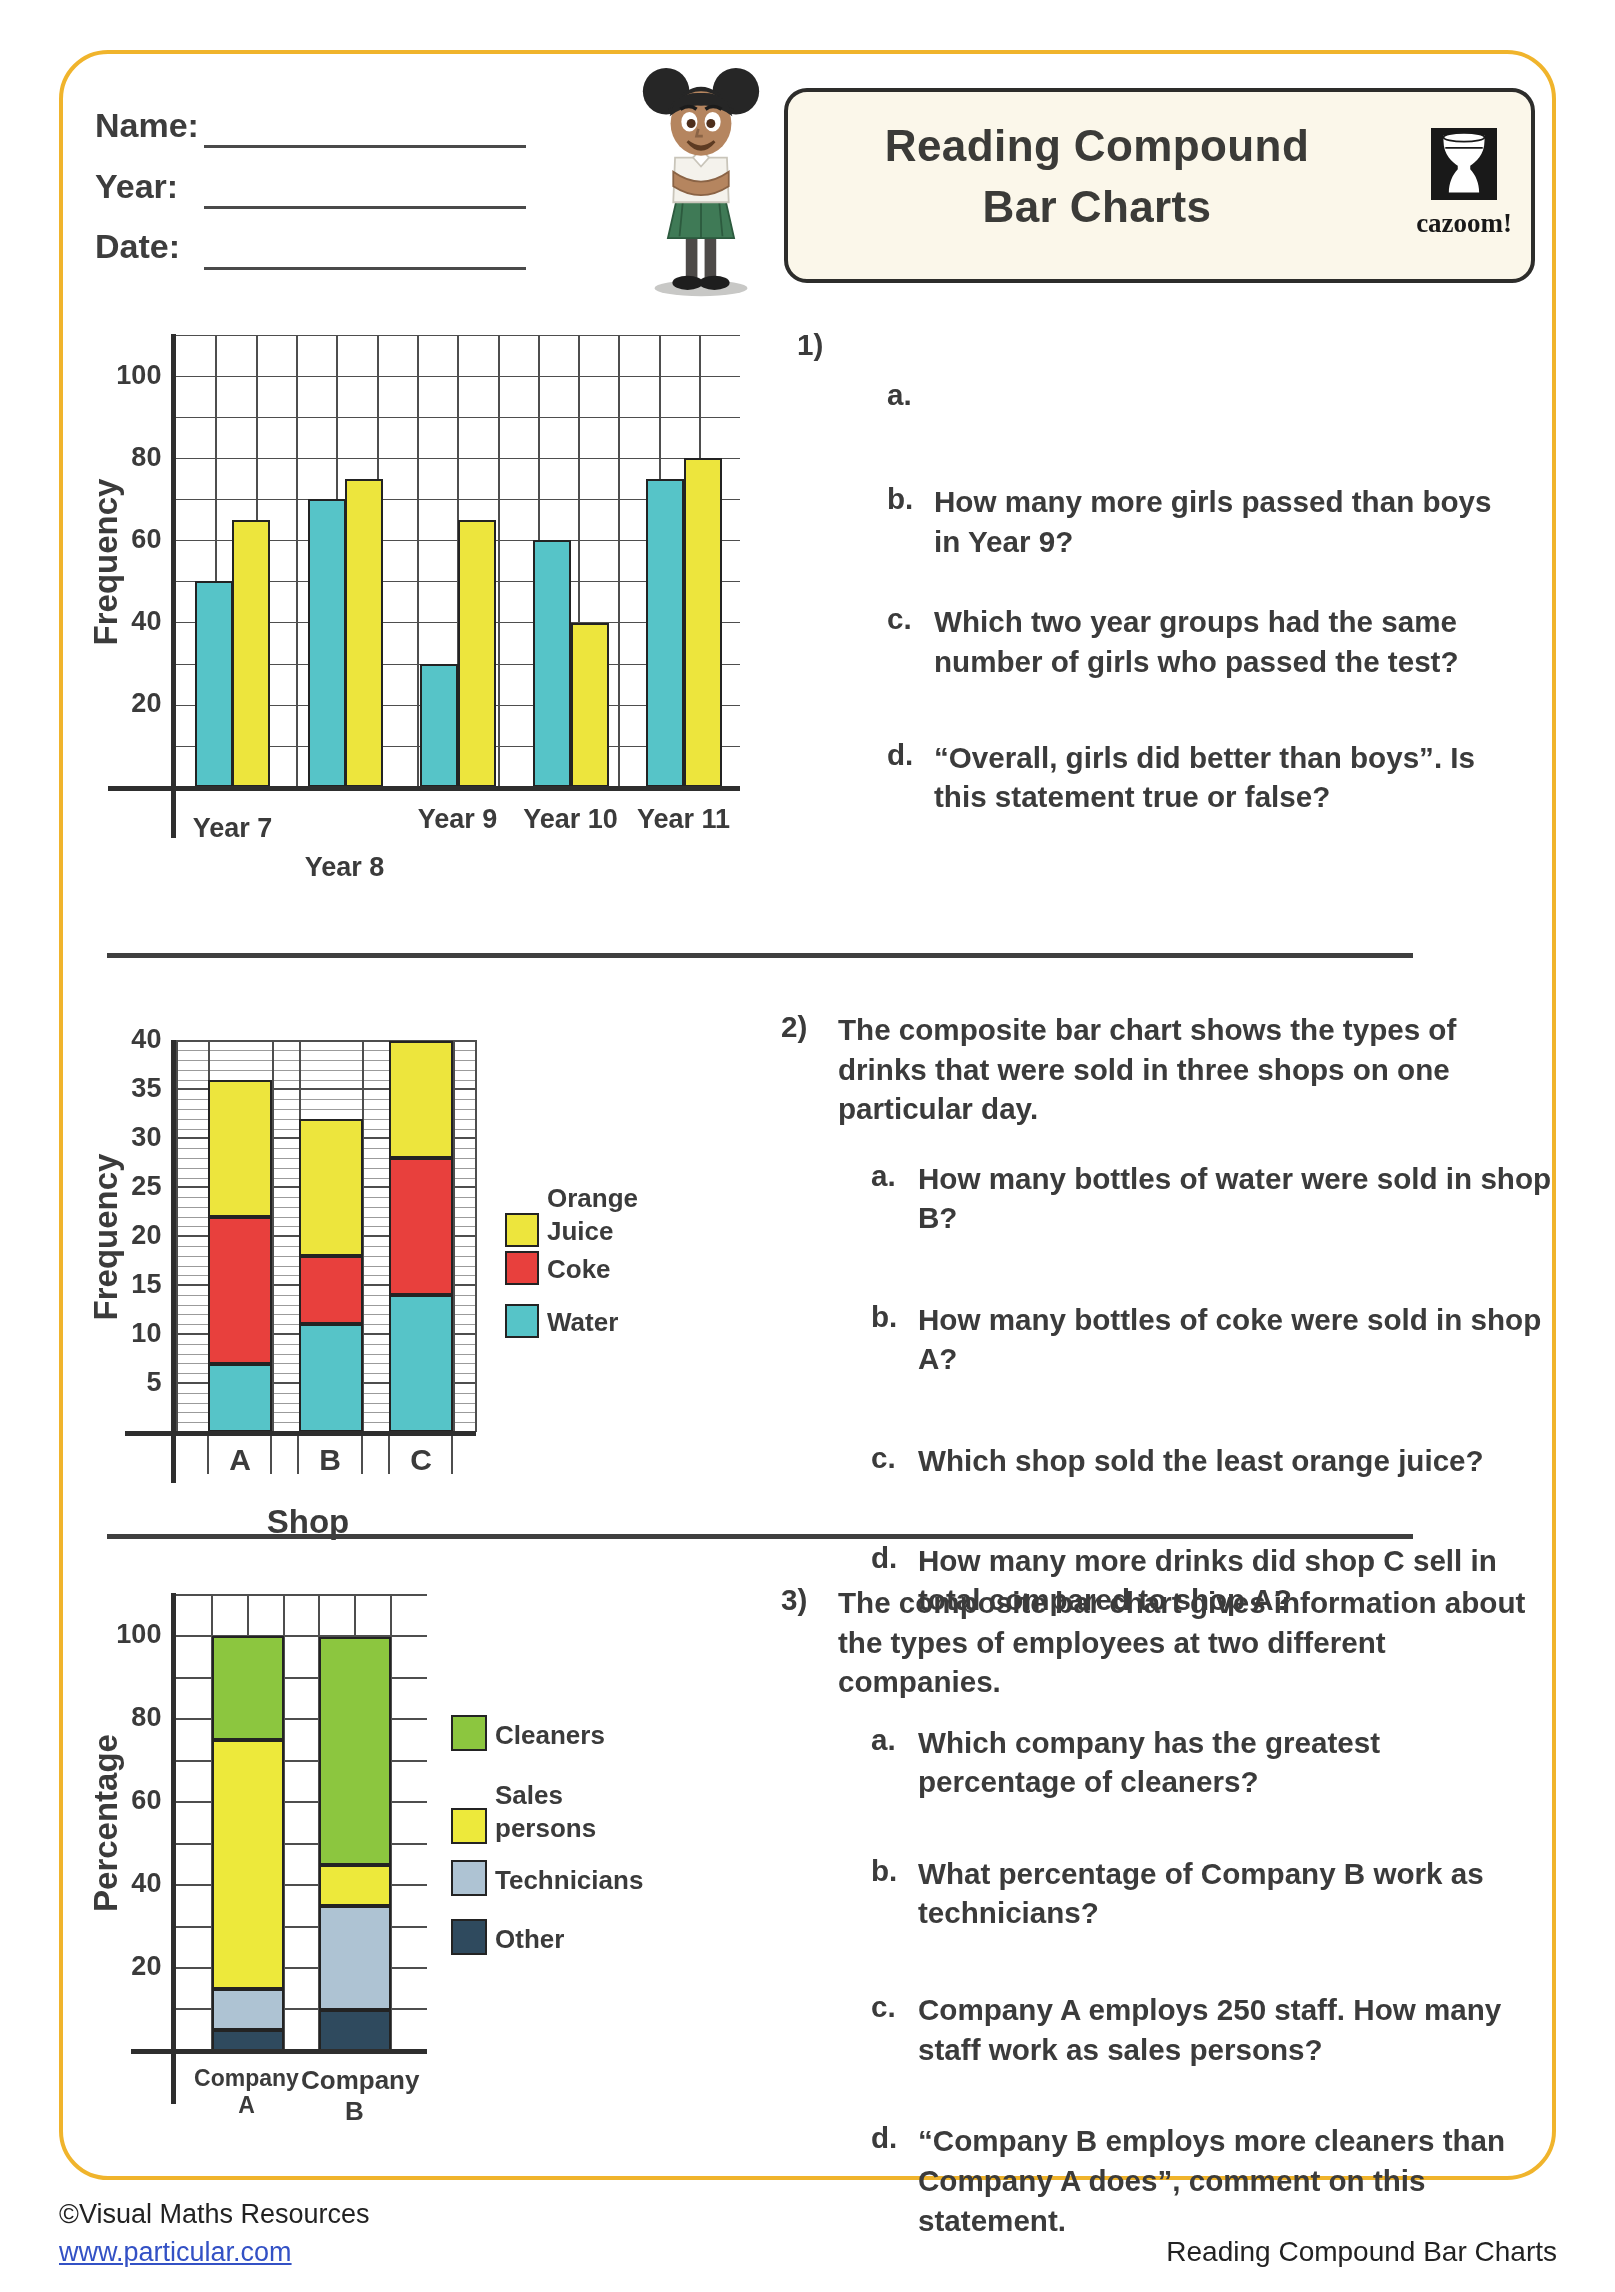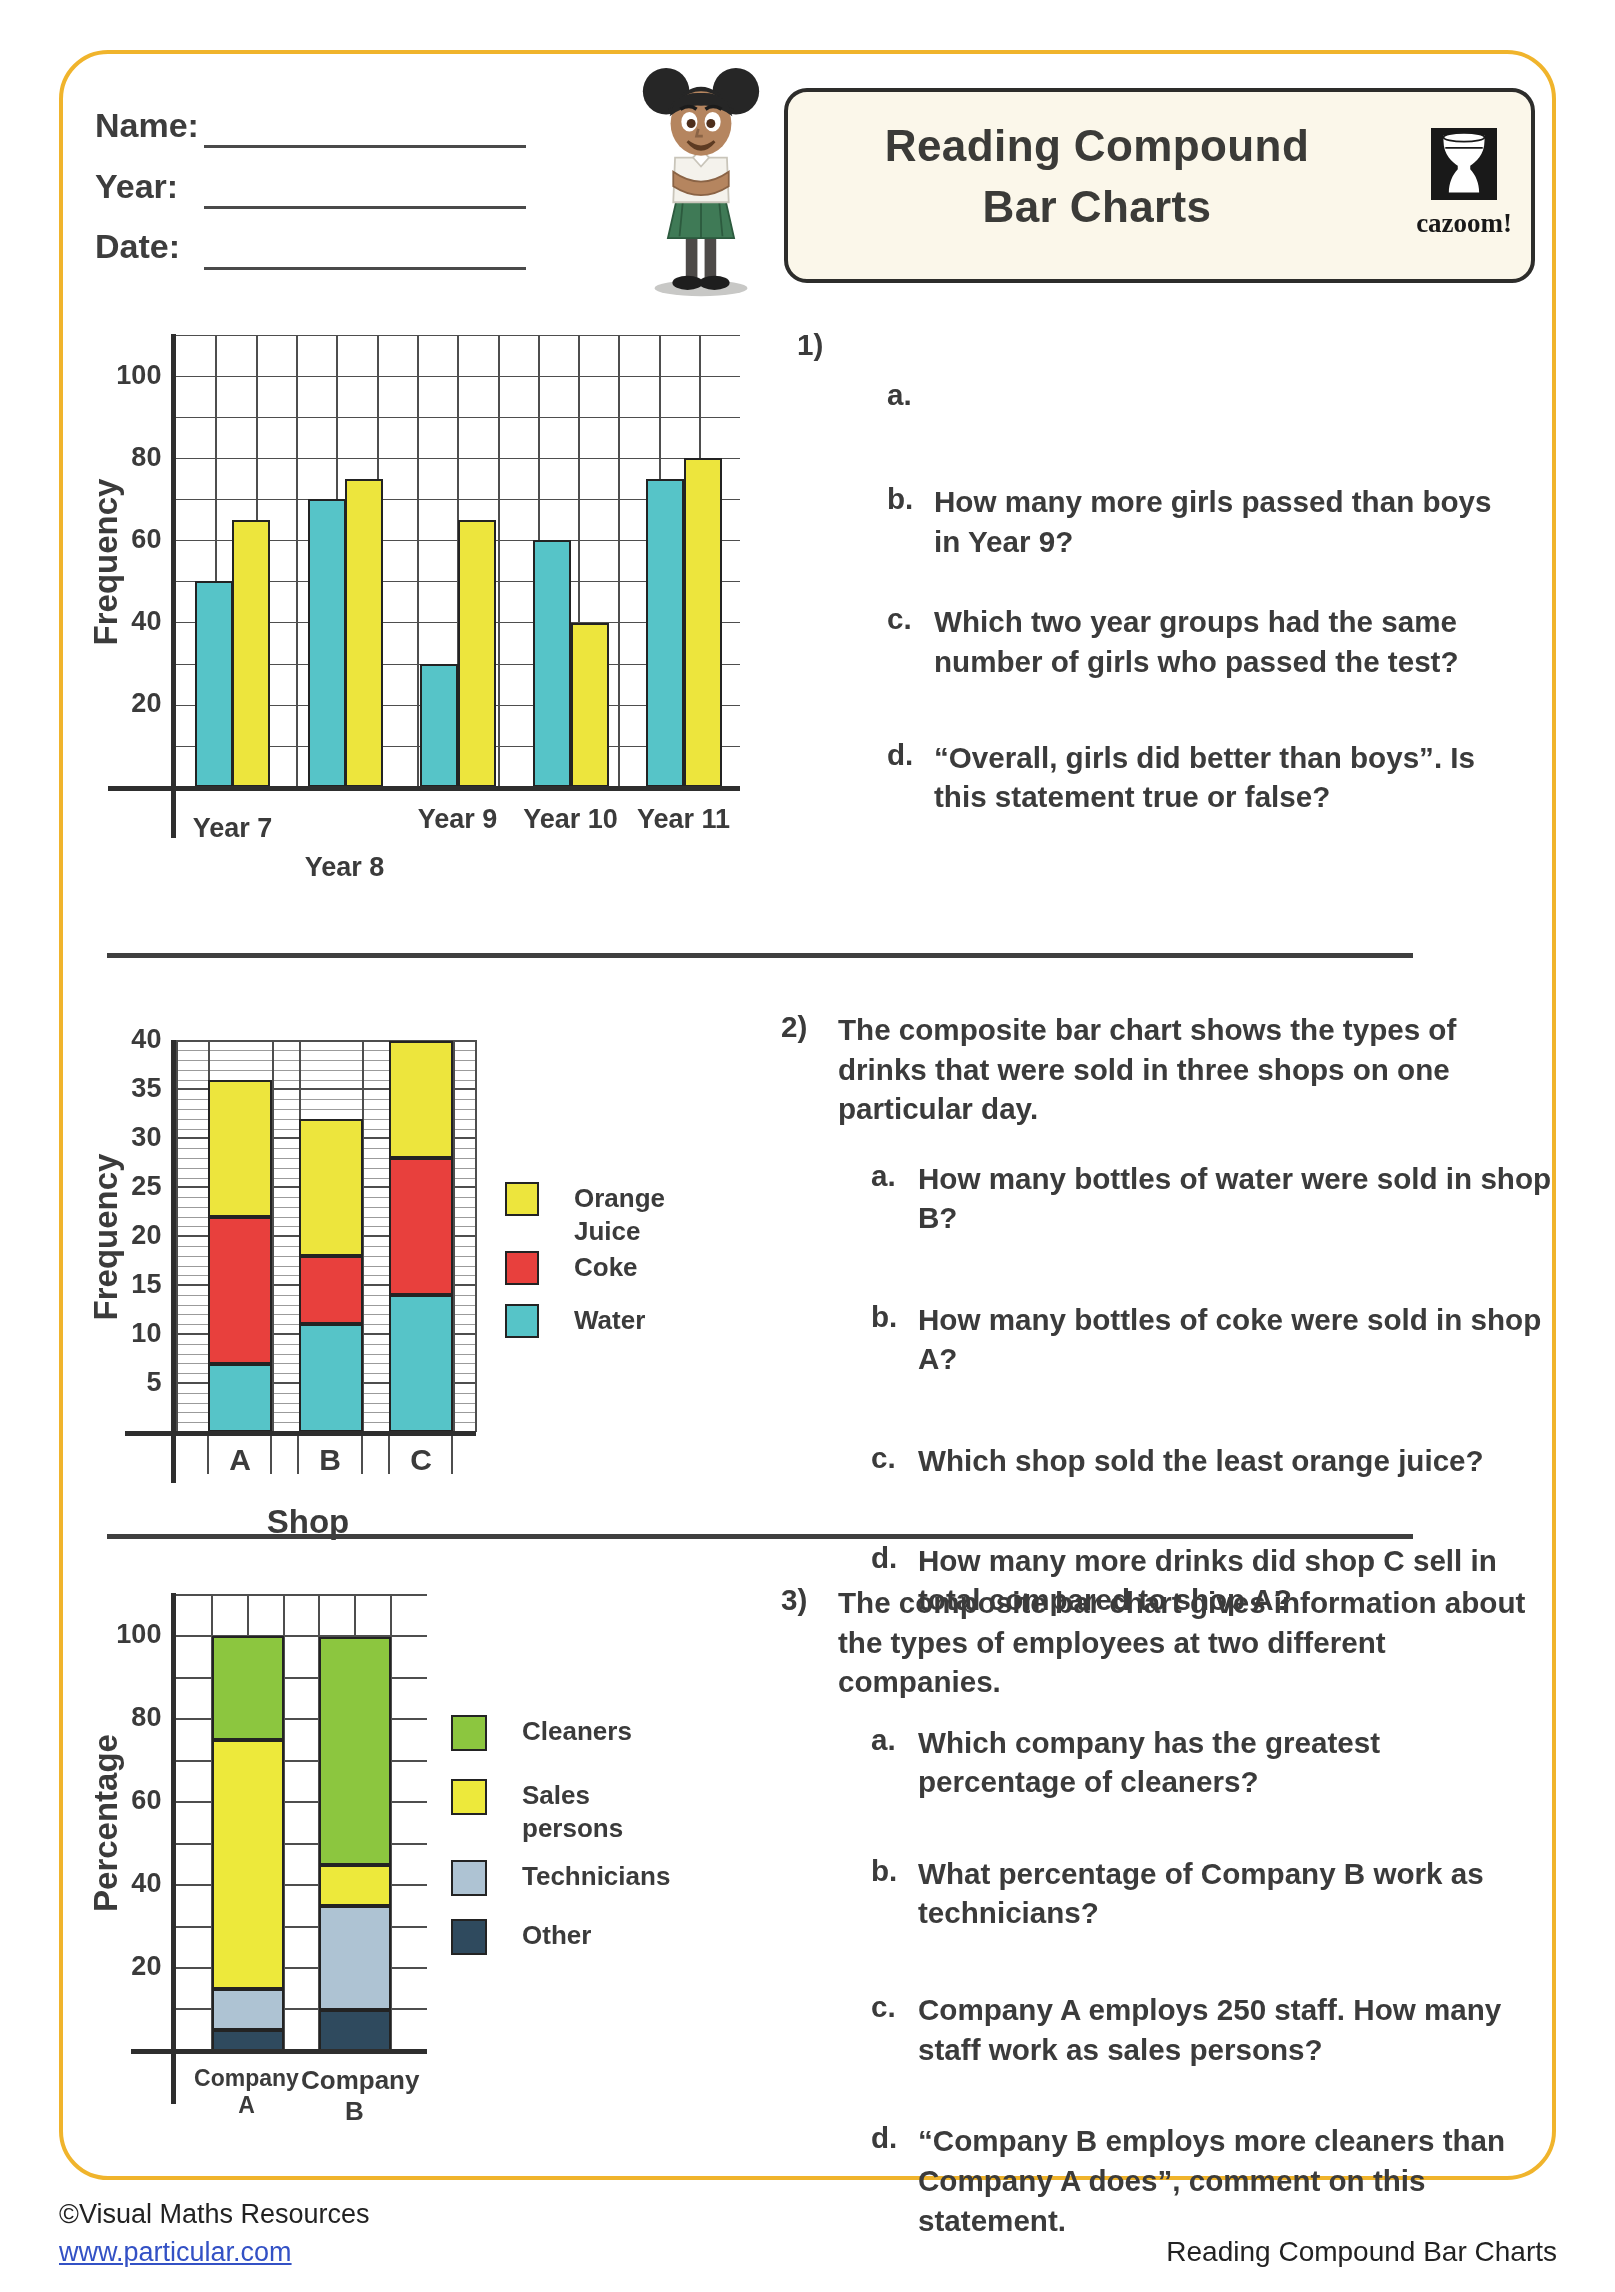--- a/index.html
+++ b/index.html
@@ -42,21 +42,21 @@
   .ax{position:absolute;background:#2e2e2e;}
   .bar,.seg{position:absolute;border:2.7px solid #232323;}
   .ytl{position:absolute;width:79px;text-align:right;font-size:27px;font-weight:bold;color:#3b3b3b;}
   .xcat{position:absolute;text-align:center;font-size:27px;font-weight:bold;color:#3b3b3b;}
   .ylab{position:absolute;font-size:33px;font-weight:bold;color:#3b3b3b;transform:translate(-50%,-50%) rotate(-90deg);white-space:nowrap;}
   .xlab{position:absolute;font-size:33px;font-weight:bold;color:#3b3b3b;transform:translateX(-50%);}
   .leg-row{position:absolute;display:flex;align-items:center;background:#ffffff;border:3.6px solid #2e2e2e;padding:9px 23px;gap:14.3px;}
   .leg-row .sw{width:32px;height:32px;border:2.7px solid #232323;display:inline-block;}
   .leg-row .lab{font-size:29px;font-weight:bold;color:#3b3b3b;margin-right:27px;}
   .leg-row .lab:last-child{margin-right:0;}
-  .leg-item{position:absolute;display:flex;align-items:flex-start;gap:35px;}
+  .leg-item{position:absolute;display:flex;align-items:flex-end;gap:8px;}
   .leg-item .sw{flex:0 0 auto;border:2.7px solid #232323;display:inline-block;}
   .leg-item .lab{font-size:26px;font-weight:bold;color:#3b3b3b;line-height:1.25;}
 
   
   .q{position:absolute;}
   .q-head{display:flex;}
   .q-num{width:57px;flex:0 0 auto;font-size:29.6px;font-weight:bold;}
   .q-intro{font-size:29.6px;font-weight:bold;line-height:1.34;}
   .q-part{display:flex;padding-left:90px;}
   .q-letter{width:47px;flex:0 0 auto;font-size:29.6px;font-weight:bold;}

